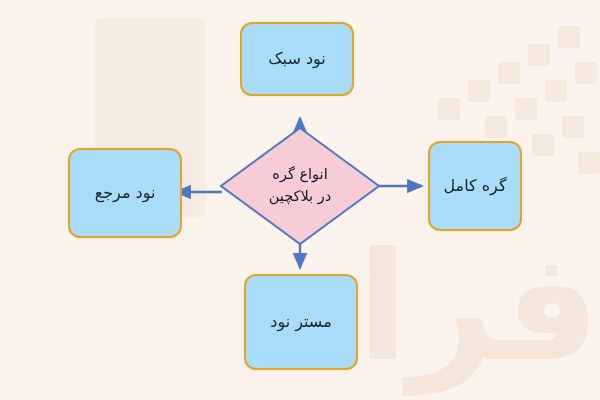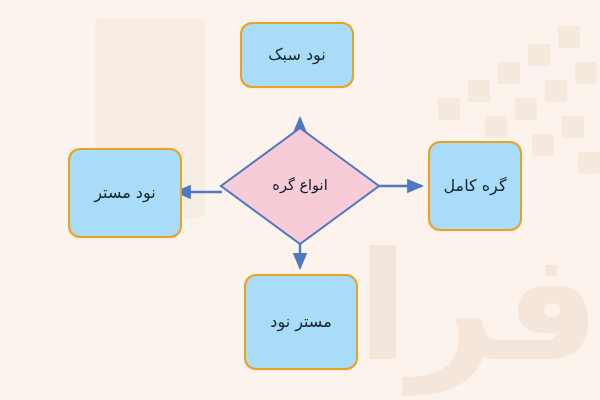--- a/index.html
+++ b/index.html
@@ -99,21 +99,21 @@
     align-items: center;
     justify-content: center;
     text-align: center;
     color: #16232f;
     font-size: 16px;
     line-height: 1.4;
     direction: rtl;
     box-shadow: 0 1px 1px rgba(0,0,0,0.04);
   }
 
-  #node-top    { left: 240px; top: 22px;  width: 114px; height: 66px; }
+  #node-top    { left: 240px; top: 22px;  width: 114px; height: 74px; }
   #node-right  { left: 428px; top: 141px; width: 94px; height: 90px; }
   #node-bottom { left: 244px; top: 274px; width: 114px; height: 96px; }
   #node-left   { left: 68px;  top: 148px; width: 114px; height: 90px; }
 </style>
 </head>
 <body>
 
 <div id="canvas">
 
   <div class="wm-panel" style="left:95px; top:18px; width:110px; height:200px;"></div>
@@ -148,32 +148,33 @@
 
     <line x1="222" y1="192" x2="176" y2="192" stroke="#4f78c4" stroke-width="2.4" marker-end="url(#ah)"></line>
   </svg>
 
   <div class="diamond-wrap">
     <svg class="diamond-shape" viewBox="0 0 164 122">
       <polygon points="82,3 161,61 82,119 3,61" fill="#f7ccd6" stroke="#4f78c4" stroke-width="2"></polygon>
     </svg>
     <div class="diamond-label">
       <span>انواع گره</span>
+      <span>در بلاکچین</span>
     </div>
   </div>
 
   <div class="node" id="node-top">
     <span>نود سبک</span>
   </div>
 
   <div class="node" id="node-right">
     <span>گره کامل</span>
   </div>
 
   <div class="node" id="node-bottom">
     <span>مستر نود</span>
   </div>
 
   <div class="node" id="node-left">
-    <span>نود مستر</span>
+    <span>نود مرجع</span>
   </div>
 
 </div>
 
 </body></html>

